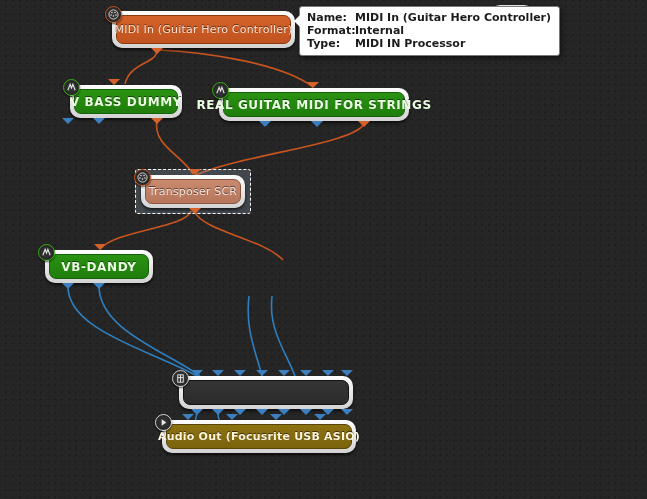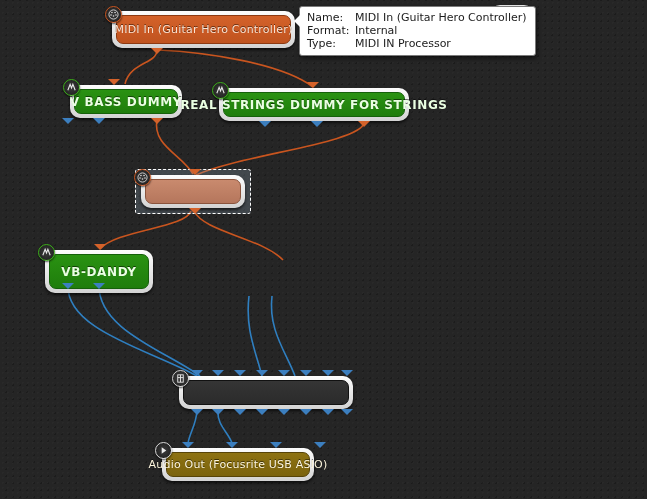--- a/index.html
+++ b/index.html
@@ -94,20 +94,21 @@
     background:#ffffff;
     border:1px solid #7a7a7a;
     border-radius:3px;
     box-shadow:1px 2px 5px rgba(0,0,0,0.6);
     padding:4px 8px 5px 7px;
     z-index:50;
     font-size:11px;
     color:#1b1b1b;
     line-height:13px;
     white-space:nowrap;
+    font-weight:bold;
   }
   #tooltip .row{display:flex;}
   #tooltip .k{width:48px;flex:0 0 48px;}
   #tooltip .v{}
   #tooltip:before{
     content:"";position:absolute;left:-6px;top:8px;
     width:0;height:0;border-top:6px solid transparent;border-bottom:6px solid transparent;
     border-right:6px solid #ffffff;
   }
 </style>
@@ -180,51 +181,52 @@
     </div>
     <div class="port midi-in" style="left:38px;top:-6px;"></div>
     <div class="port out" style="left:-8px;top:33px;"></div>
     <div class="port out" style="left:23px;top:33px;"></div>
     <div class="port midi-out" style="left:81px;top:33px;"></div>
   </div>
 
   <div class="node n-green" style="left:219px;top:88px;width:190px;height:33px;">
     <div class="frame"></div>
     <div class="inner"></div>
-    <span class="lbl">REAL STRINGS DUMMY FOR STRINGS</span>
+    <span class="lbl">REAL GUITAR MIDI FOR STRINGS</span>
     <div class="badge" style="left:-7px;top:-6px;background:radial-gradient(#3a3a3a,#1d1d1d);border:1.5px solid #3cae1a;">
       <svg width="11" height="11" viewBox="0 0 12 12">
         <path d="M2 9 L4.5 2.5 L6 6.5 L7.5 2.5 L10 9" fill="none" stroke="#e8e8e8" stroke-width="1.2"></path>
       </svg>
     </div>
     <div class="port midi-in" style="left:88px;top:-6px;"></div>
     <div class="port out" style="left:40px;top:33px;"></div>
     <div class="port out" style="left:92px;top:33px;"></div>
     <div class="port midi-out" style="left:139px;top:33px;"></div>
   </div>
 
   <div class="selwrap" style="left:135px;top:169px;width:116px;height:45px;"></div>
   <div class="node n-trans" style="left:141px;top:175px;width:104px;height:33px;">
     <div class="frame"></div>
     <div class="inner"></div>
+    <span class="lbl">Transposer SCR</span>
     <div class="badge" style="left:-7px;top:-6px;background:radial-gradient(#3a3a3a,#1d1d1d);border:1.5px solid #c9551f;">
       <svg width="11" height="11" viewBox="0 0 12 12">
         <circle cx="6" cy="6" r="5" fill="none" stroke="#ddd" stroke-width="1"></circle>
         <circle cx="3.3" cy="6.5" r="0.9" fill="#ddd"></circle>
           <circle cx="6" cy="7.6" r="0.9" fill="#ddd"></circle>
         <circle cx="8.7" cy="6.5" r="0.9" fill="#ddd"></circle>
           <circle cx="4.3" cy="3.8" r="0.9" fill="#ddd"></circle>
         <circle cx="7.7" cy="3.8" r="0.9" fill="#ddd"></circle>
       </svg>
     </div>
     <div class="port midi-in" style="left:48px;top:-6px;"></div>
     <div class="port midi-out" style="left:48px;top:33px;"></div>
   </div>
 
-  <div class="node n-green" style="left:45px;top:250px;width:108px;height:43px;">
+  <div class="node n-green" style="left:45px;top:250px;width:108px;height:33px;">
     <div class="frame"></div>
     <div class="inner"></div>
     <span class="lbl">VB-DANDY</span>
     <div class="badge" style="left:-7px;top:-6px;background:radial-gradient(#3a3a3a,#1d1d1d);border:1.5px solid #3cae1a;">
       <svg width="11" height="11" viewBox="0 0 12 12">
         <path d="M2 9 L4.5 2.5 L6 6.5 L7.5 2.5 L10 9" fill="none" stroke="#e8e8e8" stroke-width="1.2"></path>
       </svg>
     </div>
     <div class="port midi-in" style="left:49px;top:-6px;"></div>
     <div class="port out" style="left:17px;top:33px;"></div>
@@ -253,21 +255,21 @@
     <div class="port out" style="left:12px;top:33px;"></div>
     <div class="port out" style="left:33px;top:33px;"></div>
     <div class="port out" style="left:55px;top:33px;"></div>
     <div class="port out" style="left:77px;top:33px;"></div>
     <div class="port out" style="left:99px;top:33px;"></div>
     <div class="port out" style="left:121px;top:33px;"></div>
     <div class="port out" style="left:143px;top:33px;"></div>
     <div class="port out" style="left:162px;top:33px;"></div>
   </div>
 
-  <div class="node n-out" style="left:162px;top:448px;width:152px;height:33px;">
+  <div class="node n-out" style="left:162px;top:420px;width:194px;height:33px;font-weight:bold;">
     <div class="frame"></div>
     <div class="inner"></div>
     <span class="lbl">Audio Out (Focusrite USB ASIO)</span>
     <div class="badge" style="left:-7px;top:-6px;background:radial-gradient(#3d3d3d,#1b1b1b);border:1.5px solid #d8d8d8;">
       <svg width="11" height="11" viewBox="0 0 12 12">
         <polygon points="4,2.5 4,9.5 9,6" fill="#eaeaea"></polygon>
       </svg>
     </div>
     <div class="port in" style="left:20px;top:-6px;"></div>
     <div class="port in" style="left:64px;top:-6px;"></div>

